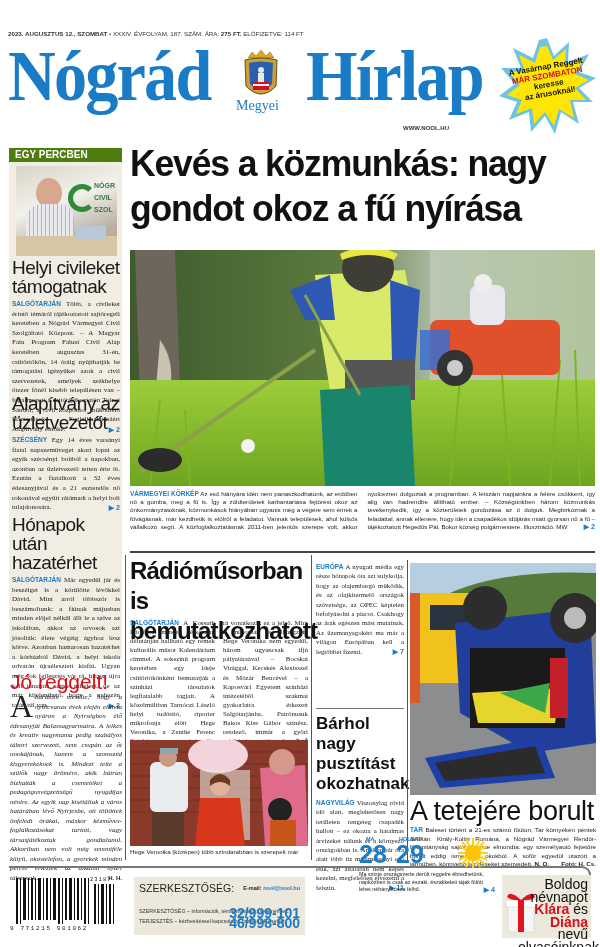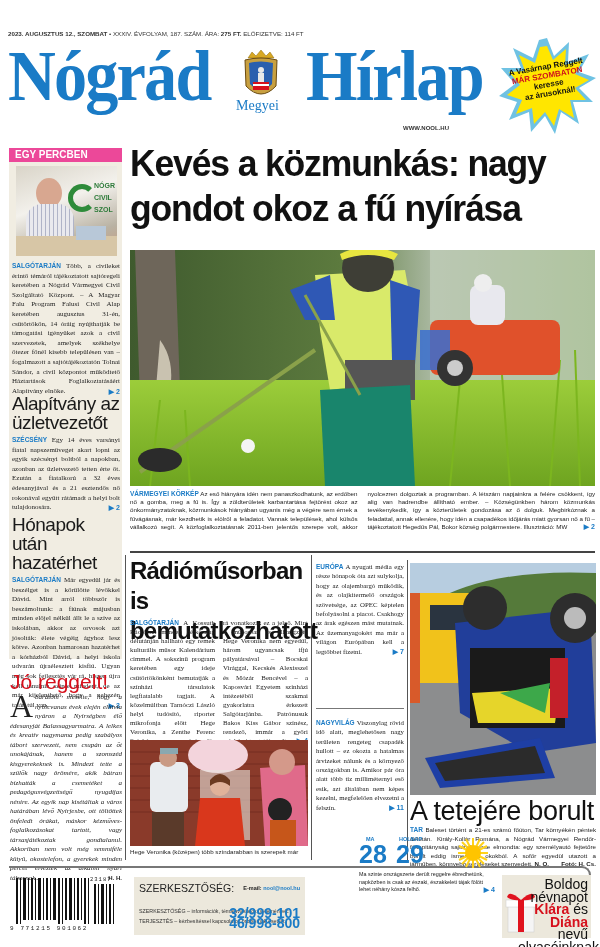--- a/index.html
+++ b/index.html
@@ -10,21 +10,21 @@
   .dateline { left: 8px; top: 30px; font-size: 6.2px; color: #333; white-space: nowrap; font-family: "Liberation Sans", sans-serif; }
   .dateline b { font-weight: bold; }
   .mast-word { top: 40px; font-family: "Liberation Serif", serif; font-weight: bold; color: #1a7bc6; font-size: 72px; line-height: 72px; letter-spacing: -2px; transform: scaleX(0.92); transform-origin: left top; }
   .crest { left: 240px; top: 50px; width: 42px; height: 52px; }
   .megyei { left: 236px; top: 98px; font-size: 14px; color: #1a7bc6; font-family: "Liberation Serif", serif; }
   .url { left: 403px; top: 125px; font-size: 6px; font-weight: bold; color: #333; font-family: "Liberation Sans", sans-serif; }
   .starburst { left: 497px; top: 36px; width: 100px; height: 100px; }
   .star-text { left: 510px; top: 62px; width: 76px; text-align: center; font-family: "Liberation Sans", sans-serif; font-weight: bold; font-size: 8px; line-height: 9px; color: #111; transform: rotate(-10deg); }
   .star-text .red { color: #d0101b; }
   .sidebar-bg { left: 9px; top: 162px; width: 113px; height: 497px; background: #f1ede2; }
-  .egy-tag { left: 9px; top: 148px; width: 113px; height: 14px; background: #ec4899; color: #fff; font-family: "Liberation Sans", sans-serif; font-weight: bold; font-size: 10px; line-height: 14px; padding-left: 6px; }
+  .egy-tag { left: 9px; top: 148px; width: 113px; height: 14px; background: #4d7c0f; color: #fff; font-family: "Liberation Sans", sans-serif; font-weight: bold; font-size: 10px; line-height: 14px; padding-left: 6px; }
   .side-photo { left: 16px; top: 166px; width: 101px; height: 90px; background: linear-gradient(160deg, #d9d4c8 0%, #f3f1ec 40%, #b9b2a3 75%, #c89a7a 100%); overflow: hidden; }
   .side-title { font-family: "Liberation Sans", sans-serif; color: #1a1a1a; font-size: 19px; line-height: 19px; letter-spacing: -0.5px; }
   .side-body { font-family: "Liberation Serif", serif; font-size: 7px; line-height: 9.6px; text-align: justify; color: #222; }
   .kicker { font-family: "Liberation Sans", sans-serif; font-weight: bold; color: #1a7bc6; font-size: 6.5px; }
   .arrow { font-family: "Liberation Sans", sans-serif; font-weight: bold; color: #1a7bc6; font-size: 7px; float: right; }
   .jo-title { left: 10px; top: 670px; font-family: "Liberation Sans", sans-serif; font-size: 21px; color: #d6101c; }
   .jo-body { left: 10px; top: 693px; width: 112px; font-family: "Liberation Serif", serif; font-style: italic; font-size: 7px; line-height: 9.5px; text-align: justify; color: #222; }
   .dropcap { float: left; font-size: 32px; line-height: 26px; margin-right: 2px; font-style: normal; font-family: "Liberation Serif", serif; }
   .vrule { background: #555; width: 1px; }
   .main-head { left: 130px; top: 141px; width: 465px; font-family: "Liberation Sans", sans-serif; font-weight: bold; font-size: 37px; line-height: 45px; color: #111; letter-spacing: -1.2px; transform: scaleX(0.96); transform-origin: left top; }
@@ -108,20 +108,21 @@
     <div>CIVIL</div>
     <div>SZOL</div>
   </div>
   <div style="position:absolute;left:20px;top:12px;width:26px;height:30px;border-radius:50%;background:#d8a790;"></div>
   <div style="position:absolute;left:10px;top:38px;width:48px;height:40px;border-radius:16px 16px 0 0;background:repeating-linear-gradient(90deg,#e9e9ee 0 3px,#b0b4c8 3px 4px);"></div>
   <div style="position:absolute;left:0;top:70px;width:101px;height:20px;background:#d7c6a6;"></div>
   <div style="position:absolute;left:60px;top:60px;width:30px;height:14px;background:#b8c8d8;"></div>
 </div>
 
 <div class="abs" style="left:12px;top:258px;width:108px;">
+  <div class="side-title">Helyi civileket támogatnak</div>
   <div class="side-body" style="margin-top:3px;"><span class="kicker">SALGÓTARJÁN</span><span> Több, a civileket érintő témáról tájékoztatott sajtóregeli keretében a Nógrád Vármegyei Civil Szolgáltató Központ. – A Magyar Falu Program Falusi Civil Alap keretében augusztus 31-én, csütörtökön, 14 óráig nyújthatják be támogatási igényüket azok a civil szervezetek, amelyek székhelye ötezer főnél kisebb településen van – fogalmazott a sajtótájékoztatón Tolnai Sándor, a civil központot működtető Háztartások Foglalkoztatásáért Alapítvány elnöke.</span> <span class="arrow">▶ 2</span></div>
 </div>
 
 <div class="abs" style="left:12px;top:394px;width:108px;">
   <div class="side-title">Alapítvány az üzletvezetőt</div>
   <div class="side-body" style="margin-top:3px;"><span class="kicker">SZÉCSÉNY</span><span> Egy 14 éves varsányi fiatal napszemüveget akart lopni az egyik szécsényi boltból a napokban, azonban az üzletvezető tetten érte őt. Ezután a fiatalkorú a 32 éves édesanyjával és a 21 esztendős nő rokonával együtt rátámadt a helyi bolt tulajdonosára.</span> <span class="arrow">▶ 2</span></div>
 </div>
 
 <div class="abs" style="left:12px;top:515px;width:108px;">
   <div class="side-title">Hónapok után hazatérhet</div>
@@ -224,20 +225,21 @@
 
 <div class="abs vrule" style="left:311px;top:555px;height:305px;"></div>
 
 <div class="abs col3" style="top:557px;">
   <div class="col3-body" style="margin-top:5px;"><span class="kicker">EURÓPA</span><span> A nyugati média egy része hónapok óta azt sulykolja, hogy az olajembargó működik, és az olajkitermelő országok szövetsége, az OPEC képtelen befolyásolni a piacot. Csakhogy az árak egészen mást mutatnak. Az üzemanyagokért ma már a világon Európában kell a legtöbbet fizetni.</span> <span class="arrow">▶ 7</span></div>
 </div>
 
 <div class="abs" style="left:316px;top:708px;width:88px;height:1px;background:#777;"></div>
 
 <div class="abs col3" style="top:714px;">
+  <div class="col3-head bold">Bárhol nagy pusztítást okozhatnak</div>
   <div class="col3-body" style="margin-top:4px;"><span class="kicker">NAGYVILÁG</span><span> Viszonylag rövid idő alatt, meglehetősen nagy területen rengeteg csapadék hullott – ez okozta a hatalmas árvizeket nálunk és a környező országokban is. Amikor pár óra alatt több tíz milliméternyi eső esik, azt általában nem képes kezelni, megfelelően elvezetni a felszín.</span> <span class="arrow">▶ 11</span></div>
 </div>
 
 <div class="abs vrule" style="left:407px;top:560px;height:300px;"></div>
 
 <div class="abs car-photo">
   <svg width="186" height="232" viewBox="0 0 186 232" preserveAspectRatio="none">
     <rect width="186" height="232" fill="#8c8d8e"></rect>
     <rect width="186" height="40" fill="#b7cde0"></rect>
     <path d="M20 40 Q80 5 186 10 L186 70 L20 60 Z" fill="#557a3a"></path>

